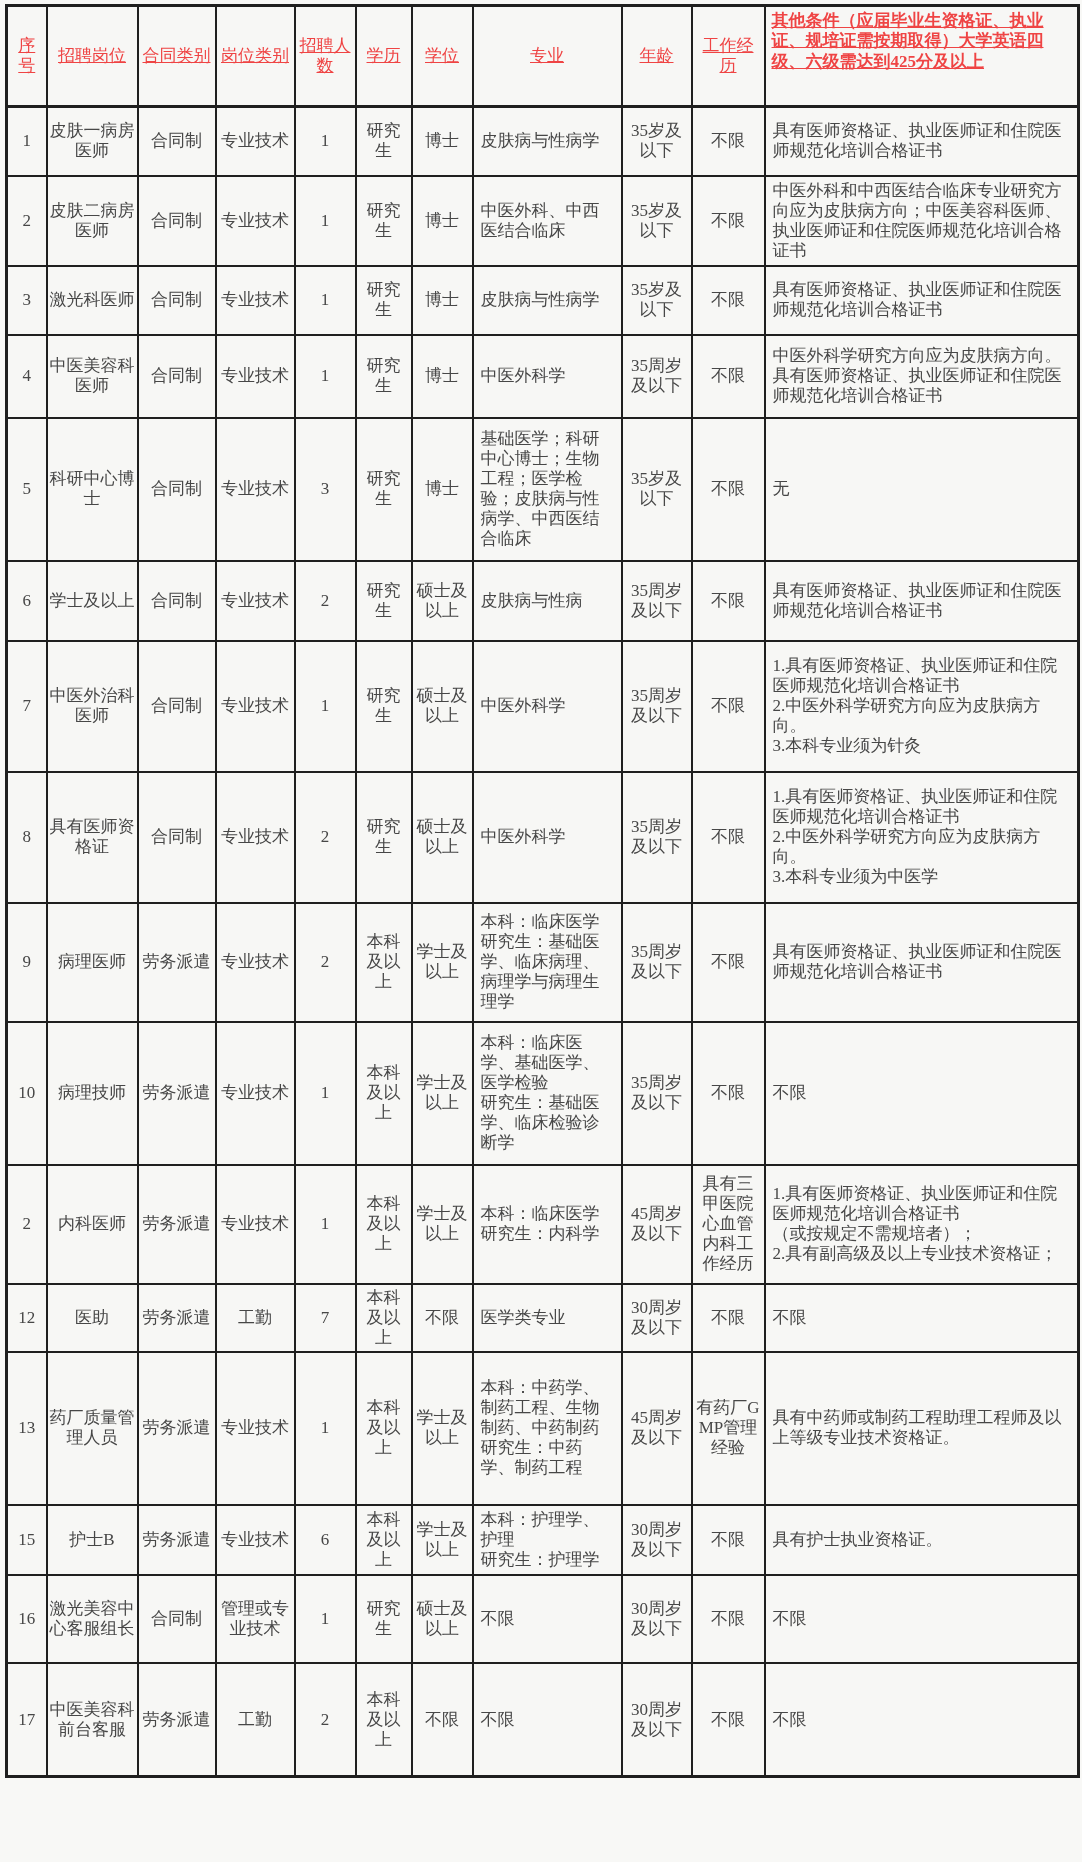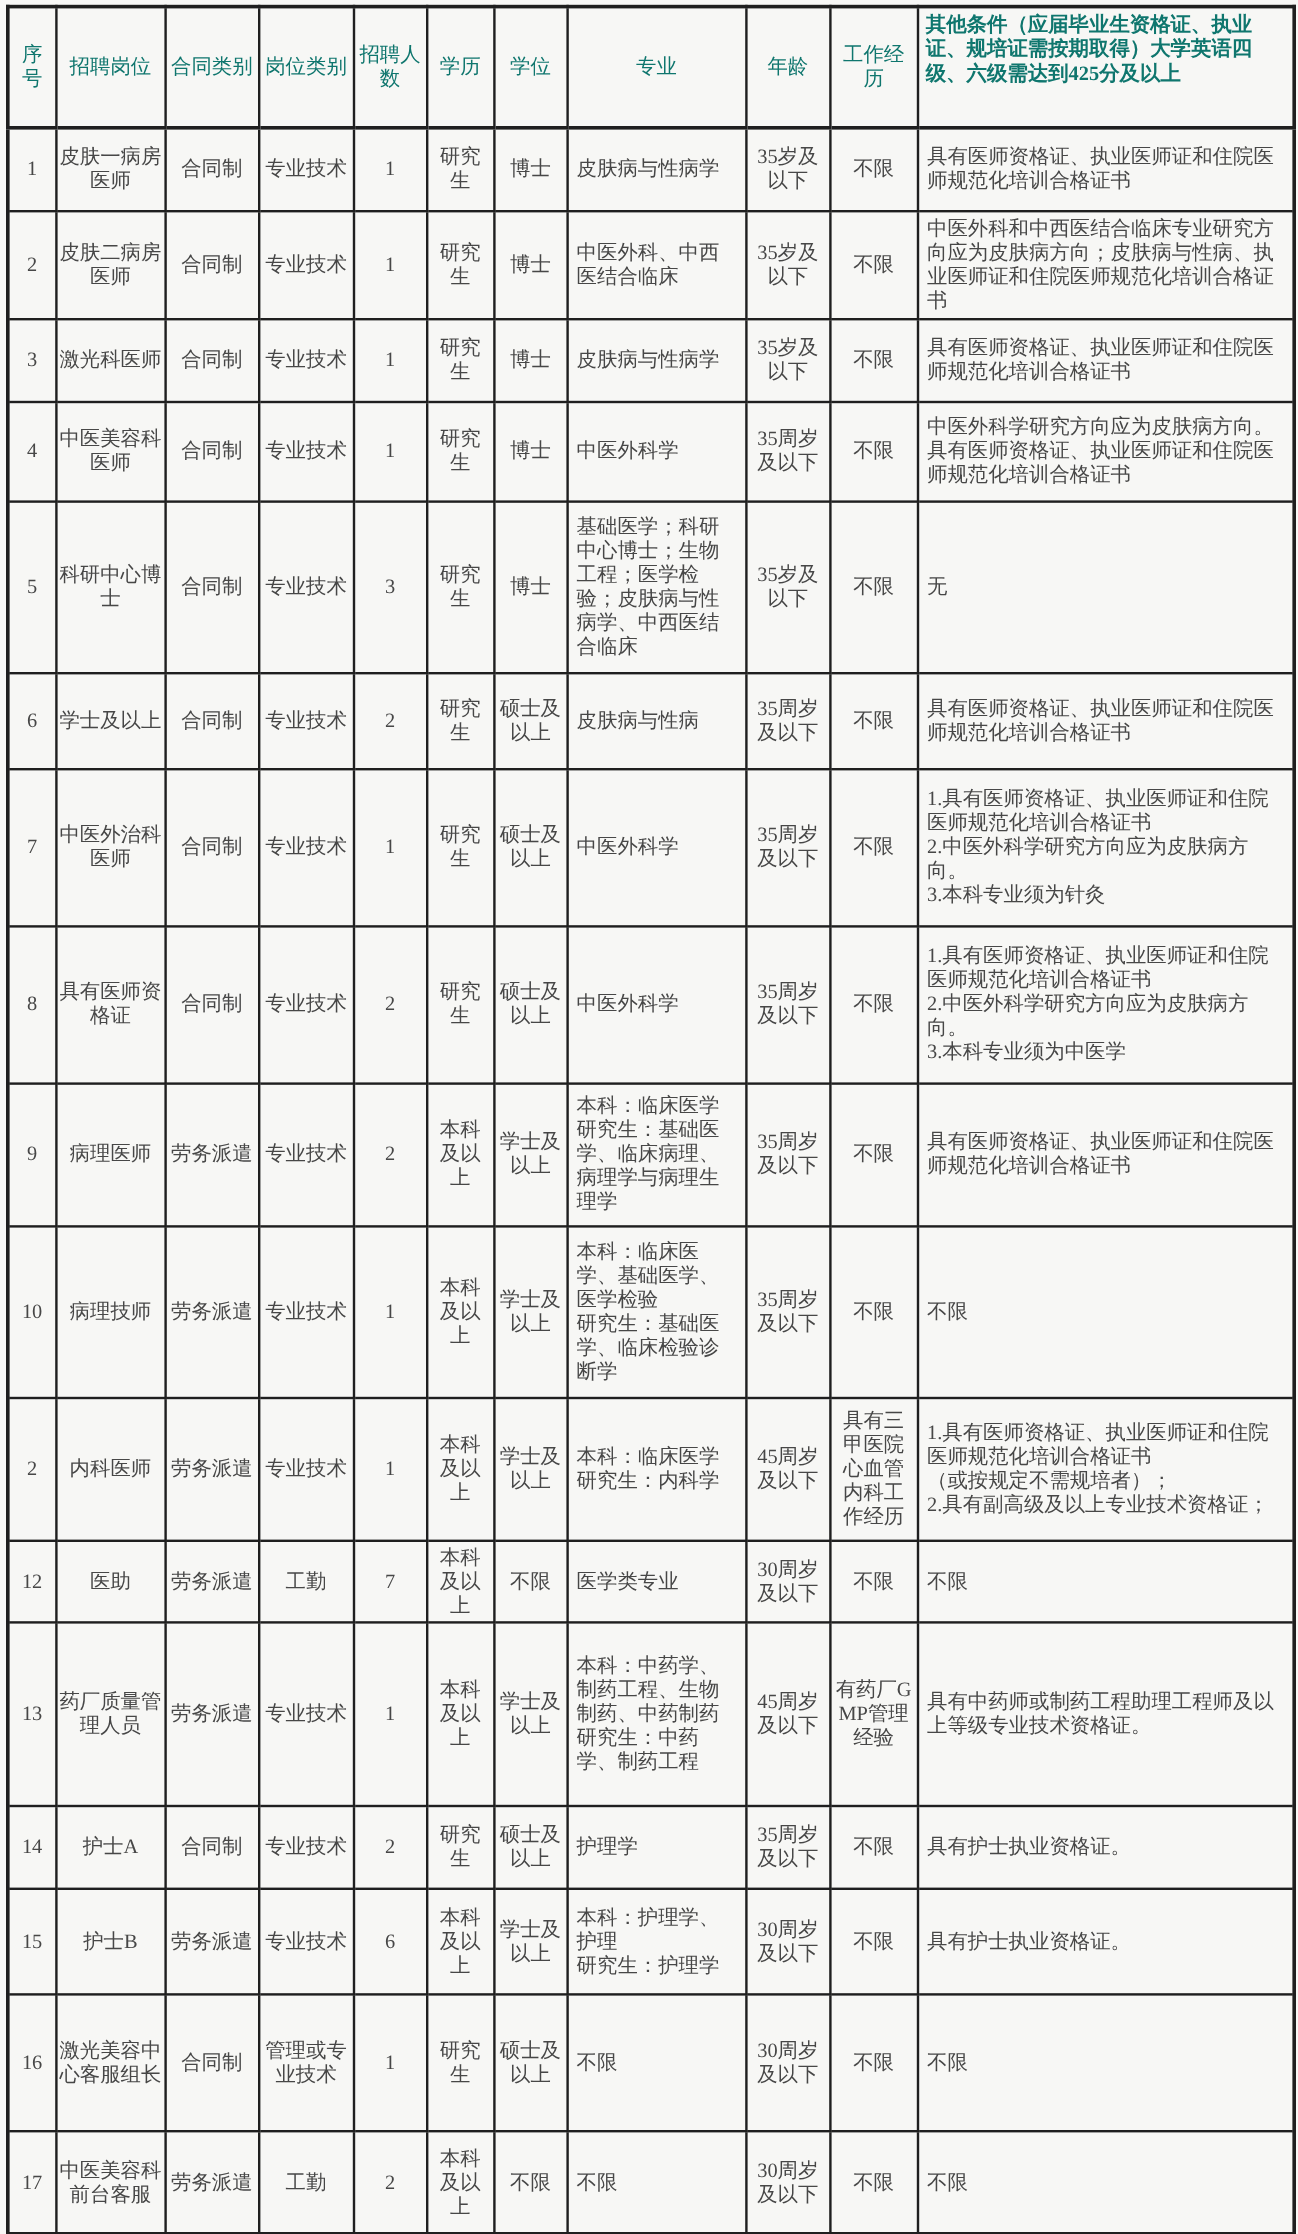--- a/index.html
+++ b/index.html
@@ -25,21 +25,21 @@
     line-height:1.18;
     font-weight:normal;
     text-align:center;
     vertical-align:middle;
     padding:3px 2px;
     white-space:pre-line;
     word-break:break-all;
     overflow:hidden;
     color:#474747;
   }
-  thead th{height:90px;color:#0f766e;}
+  thead th{height:90px;color:#ef4444;text-decoration:underline;}
   th.col-other{
     text-align:left;
     vertical-align:top;
     font-weight:600;
     padding:4px 6px;
     line-height:1.2;
   }
   td.col-major, td.col-other{
     text-align:left;
     padding:4px 7px;
@@ -115,21 +115,21 @@
           <td class="col-index">2</td>
           <td class="col-position">皮肤二病房医师</td>
           <td class="col-contract">合同制</td>
           <td class="col-category">专业技术</td>
           <td class="col-headcount">1</td>
           <td class="col-education">研究生</td>
           <td class="col-degree">博士</td>
           <td class="col-major">中医外科、中西医结合临床</td>
           <td class="col-age">35岁及以下</td>
           <td class="col-experience">不限</td>
-          <td class="col-other">中医外科和中西医结合临床专业研究方向应为皮肤病方向；皮肤病与性病、执业医师证和住院医师规范化培训合格证书</td>
+          <td class="col-other">中医外科和中西医结合临床专业研究方向应为皮肤病方向；中医美容科医师、执业医师证和住院医师规范化培训合格证书</td>
         </tr>
         <tr>
           <td class="col-index">3</td>
           <td class="col-position">激光科医师</td>
           <td class="col-contract">合同制</td>
           <td class="col-category">专业技术</td>
           <td class="col-headcount">1</td>
           <td class="col-education">研究生</td>
           <td class="col-degree">博士</td>
           <td class="col-major">皮肤病与性病学</td>
@@ -271,33 +271,20 @@
           <td class="col-headcount">1</td>
           <td class="col-education">本科及以上</td>
           <td class="col-degree">学士及以上</td>
           <td class="col-major">本科：中药学、制药工程、生物制药、中药制药
 研究生：中药学、制药工程</td>
           <td class="col-age">45周岁及以下</td>
           <td class="col-experience">有药厂GMP管理经验</td>
           <td class="col-other">具有中药师或制药工程助理工程师及以上等级专业技术资格证。</td>
         </tr>
         <tr>
-          <td class="col-index">14</td>
-          <td class="col-position">护士A</td>
-          <td class="col-contract">合同制</td>
-          <td class="col-category">专业技术</td>
-          <td class="col-headcount">2</td>
-          <td class="col-education">研究生</td>
-          <td class="col-degree">硕士及以上</td>
-          <td class="col-major">护理学</td>
-          <td class="col-age">35周岁及以下</td>
-          <td class="col-experience">不限</td>
-          <td class="col-other">具有护士执业资格证。</td>
-        </tr>
-        <tr>
           <td class="col-index">15</td>
           <td class="col-position">护士B</td>
           <td class="col-contract">劳务派遣</td>
           <td class="col-category">专业技术</td>
           <td class="col-headcount">6</td>
           <td class="col-education">本科及以上</td>
           <td class="col-degree">学士及以上</td>
           <td class="col-major">本科：护理学、护理
 研究生：护理学</td>
           <td class="col-age">30周岁及以下</td>

